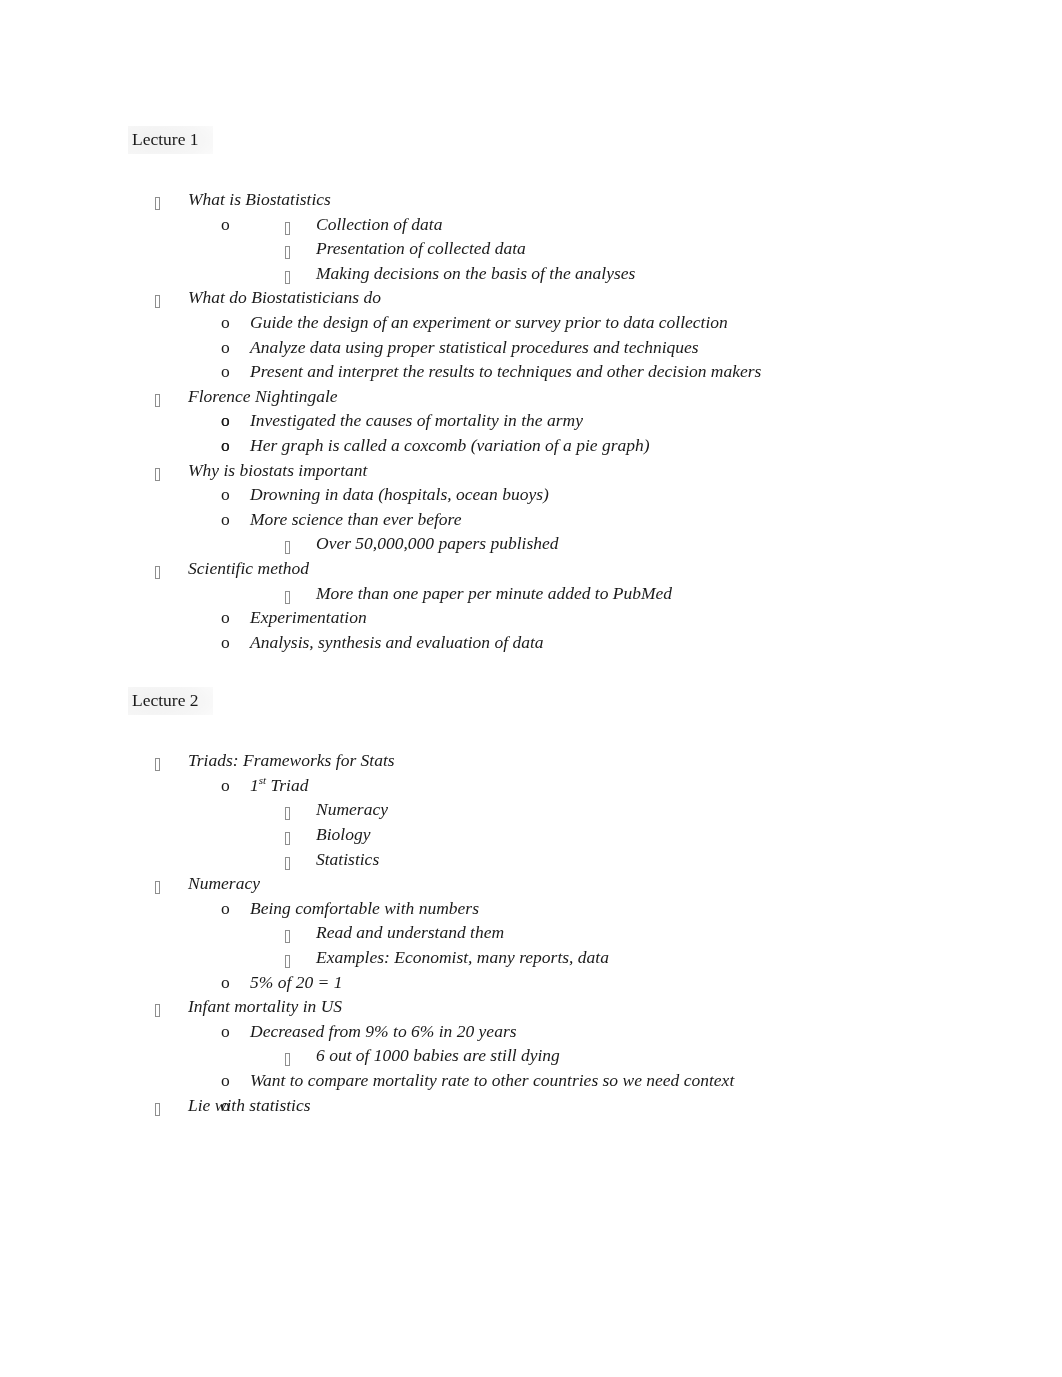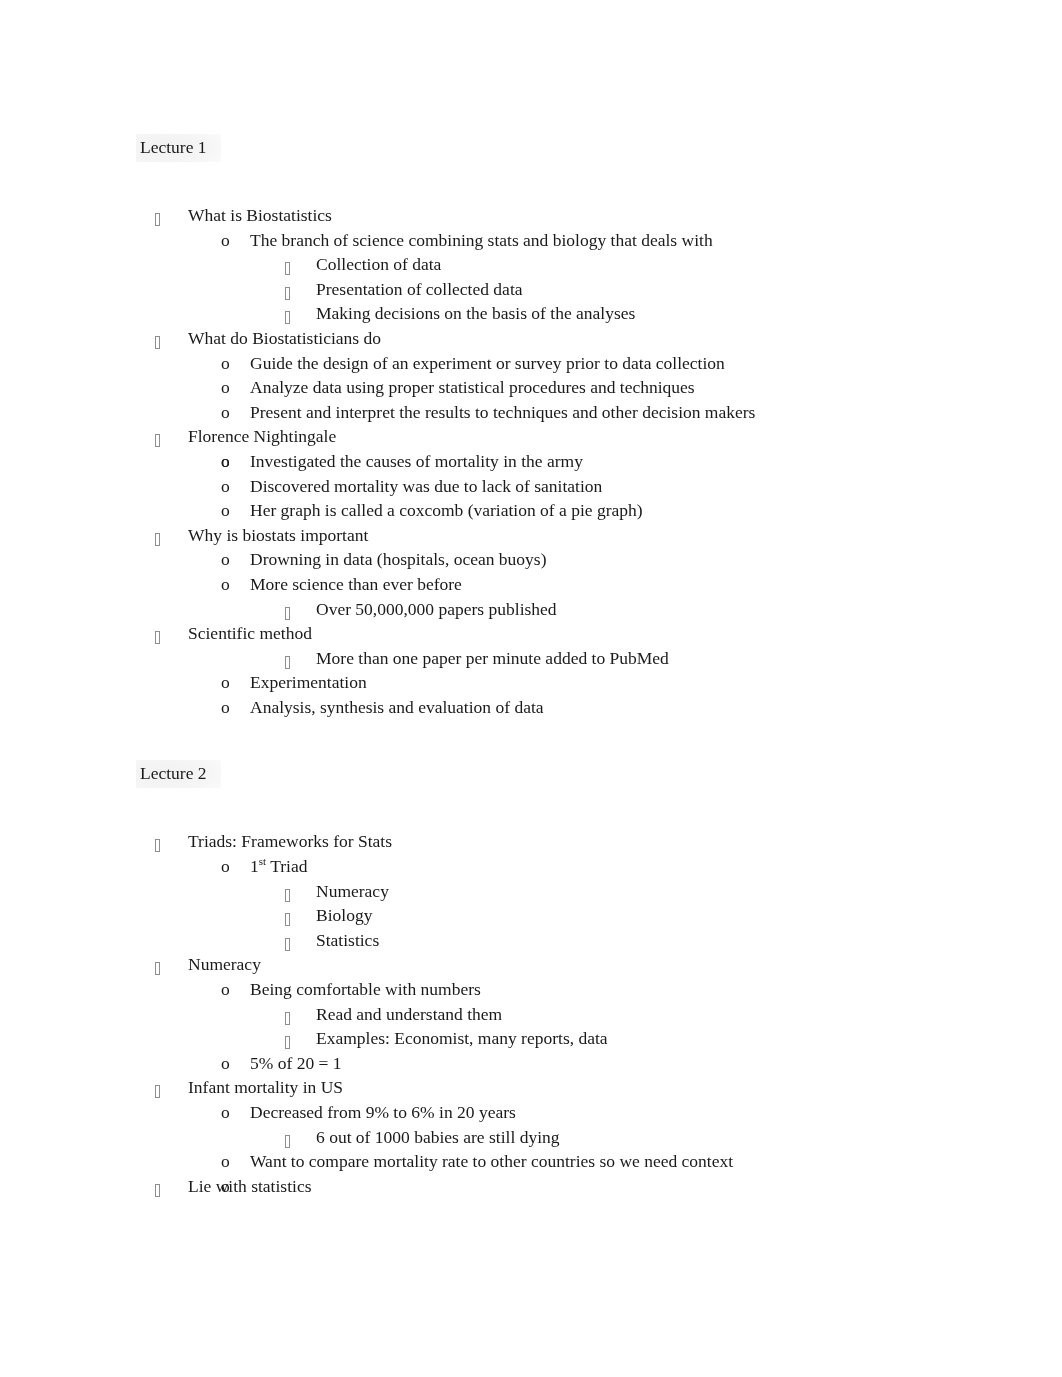--- a/index.html
+++ b/index.html
@@ -33,21 +33,21 @@
     padding: 118px 160px 0 124px;
     box-sizing: border-box;
   }
 
   
   .lecture-heading {
     font-size: 17.5px;
     line-height: 25px;
     color: #1a1a1a;
     display: block;
-    margin: 16px;
+    margin: 8px;
     padding: 0;
     white-space: nowrap;
   }
   .lecture-heading .htext {
     display: inline-block;
     padding: 1px 14px 2px 4px;
     margin-left: -4px;
     
     background: radial-gradient(ellipse 120% 150% at 35% 50%,
                  rgba(0,0,0,0.055) 0%,
@@ -94,20 +94,21 @@
   }
 
   .marker-o {
     font-size: 17.5px;
     line-height: 24.6px;
     color: #1a1a1a;
   }
 
   .txt {
     display: block;
+    font-style: italic;
   }
 
   
   .lvl1 { padding-left: 64px; }
   .lvl1 > .marker { left: 31px; }
 
   
   .lvl2 { padding-left: 126px; }
   .lvl2 > .marker { left: 97px; }
 
@@ -128,21 +129,20 @@
   <div class="doc-body" id="doc-body">
 
   <div class="lecture-heading"><span class="htext">Lecture 1</span></div>
       <div class="spacer-line">&nbsp;</div>
       <div class="row lvl1">
         <span class="marker"><span class="tofu"></span></span>
         <span class="txt">What is Biostatistics</span>
       </div>
       <div class="row lvl2">
         <span class="marker marker-o">o</span>
-        <span class="txt">The branch of science combining stats and biology that deals with</span>
       </div>
       <div class="row lvl3">
         <span class="marker"><span class="tofu"></span></span>
         <span class="txt">Collection of data</span>
       </div>
       <div class="row lvl3">
         <span class="marker"><span class="tofu"></span></span>
         <span class="txt">Presentation of collected data</span>
       </div>
       <div class="row lvl3">
@@ -174,21 +174,20 @@
       </div>
       <div class="row lvl2">
         <span class="marker marker-o">o</span>
       </div>
       <div class="row lvl2">
         <span class="marker marker-o">o</span>
         <span class="txt">Investigated the causes of mortality in the army</span>
       </div>
       <div class="row lvl2">
         <span class="marker marker-o">o</span>
-        <span class="txt">Discovered mortality was due to lack of sanitation</span>
       </div>
       <div class="row lvl2">
         <span class="marker marker-o">o</span>
         <span class="txt">Her graph is called a coxcomb (variation of a pie graph)</span>
       </div>
       <div class="row lvl1">
         <span class="marker"><span class="tofu"></span></span>
         <span class="txt">Why is biostats important</span>
       </div>
       <div class="row lvl2">

